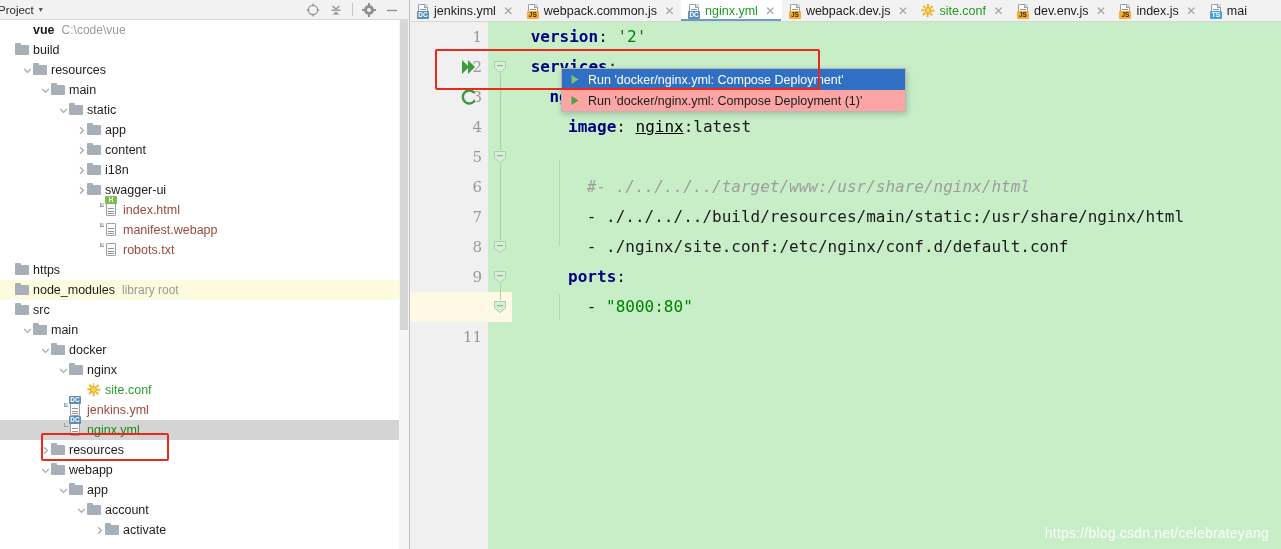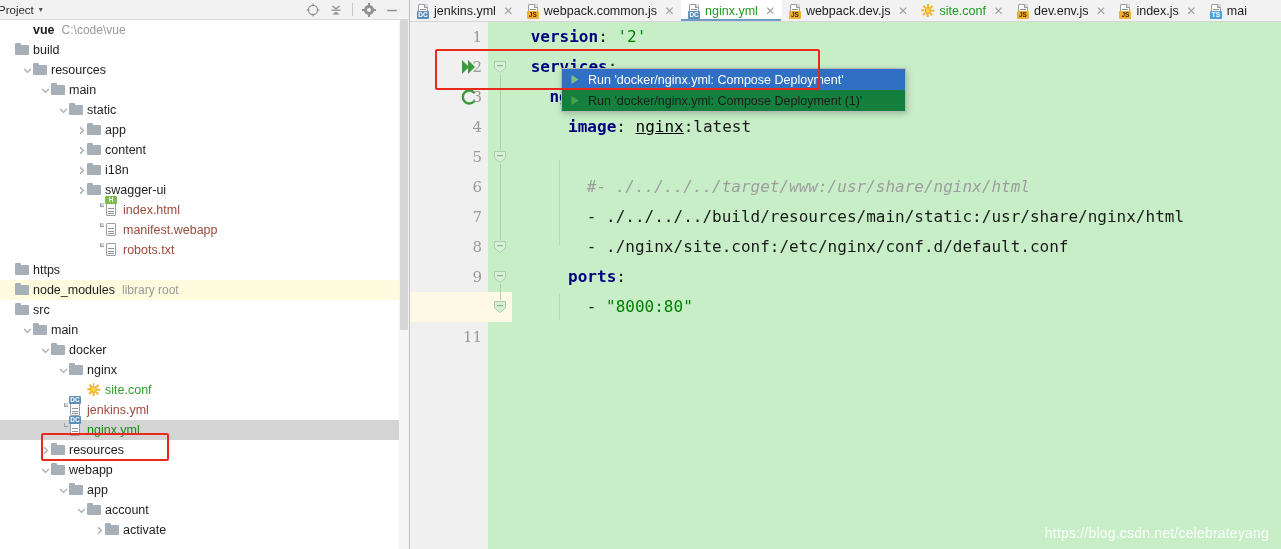--- a/index.html
+++ b/index.html
@@ -241,21 +241,21 @@
 
   
   .run-gutter { position: absolute; left: 50px; width: 18px; height: 18px; }
   .run-gutter svg { display: block; }
 
   
   .popup {
     position: absolute;
     left: 151px; top: 46px;
     width: 345px;
-    background: #15803d;
+    background: #fca5a5;
     border: 1px solid #b8b8b8;
     box-shadow: 1px 2px 6px rgba(0,0,0,.22);
     z-index: 30;
     padding: 0;
   }
   .pitem {
     height: 21px;
     display: flex; align-items: center;
     padding-left: 8px;
     gap: 8px;

